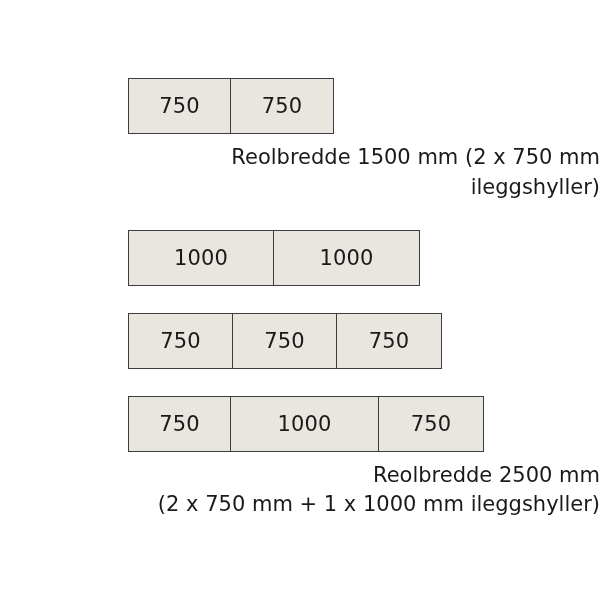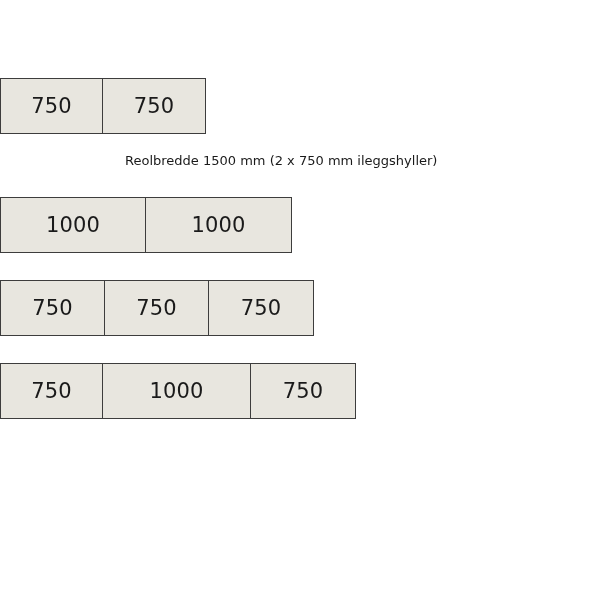--- a/index.html
+++ b/index.html
@@ -19,20 +19,21 @@
     width: 600px;
     height: 600px;
     box-sizing: border-box;
     padding: 78px 0 0 0;
   }
   .group {
     margin-bottom: 27px;
   }
   .shelf-row {
     display: flex;
+    margin-left: 128px;
     border: 1px solid #3d3d3d;
     width: max-content;
     background: #e8e6df;
   }
   .cell {
     background: #e8e6df;
     border-right: 1px solid #3d3d3d;
     box-sizing: border-box;
     display: flex;
     align-items: center;
@@ -40,25 +41,26 @@
     height: 54px;
     font-size: 21px;
     color: #1a1a1a;
     letter-spacing: 0.2px;
   }
   .cell:last-child {
     border-right: none;
   }
   .caption {
     margin-left: 125px;
-    margin-top: 18px;
-    font-size: 13px;
+    margin-top: 9px;
+    font-size: 21px;
     line-height: 1.42;
     color: #1a1a1a;
     white-space: pre-line;
+    text-align: right;
   }
 </style>
 </head>
 <body>
 
 <div class="diagram">
 
   <div class="group">
     <div class="shelf-row">
       <div class="cell" style="width:102px">750</div>
@@ -81,15 +83,17 @@
       <div class="cell" style="width:104px">750</div>
     </div>
   </div>
 
   <div class="group">
     <div class="shelf-row">
       <div class="cell" style="width:102px">750</div>
       <div class="cell" style="width:148px">1000</div>
       <div class="cell" style="width:104px">750</div>
     </div>
+    <div class="caption">Reolbredde 2500 mm
+(2 x 750 mm + 1 x 1000 mm ileggshyller)</div>
   </div>
 
 </div>
 
 </body></html>

